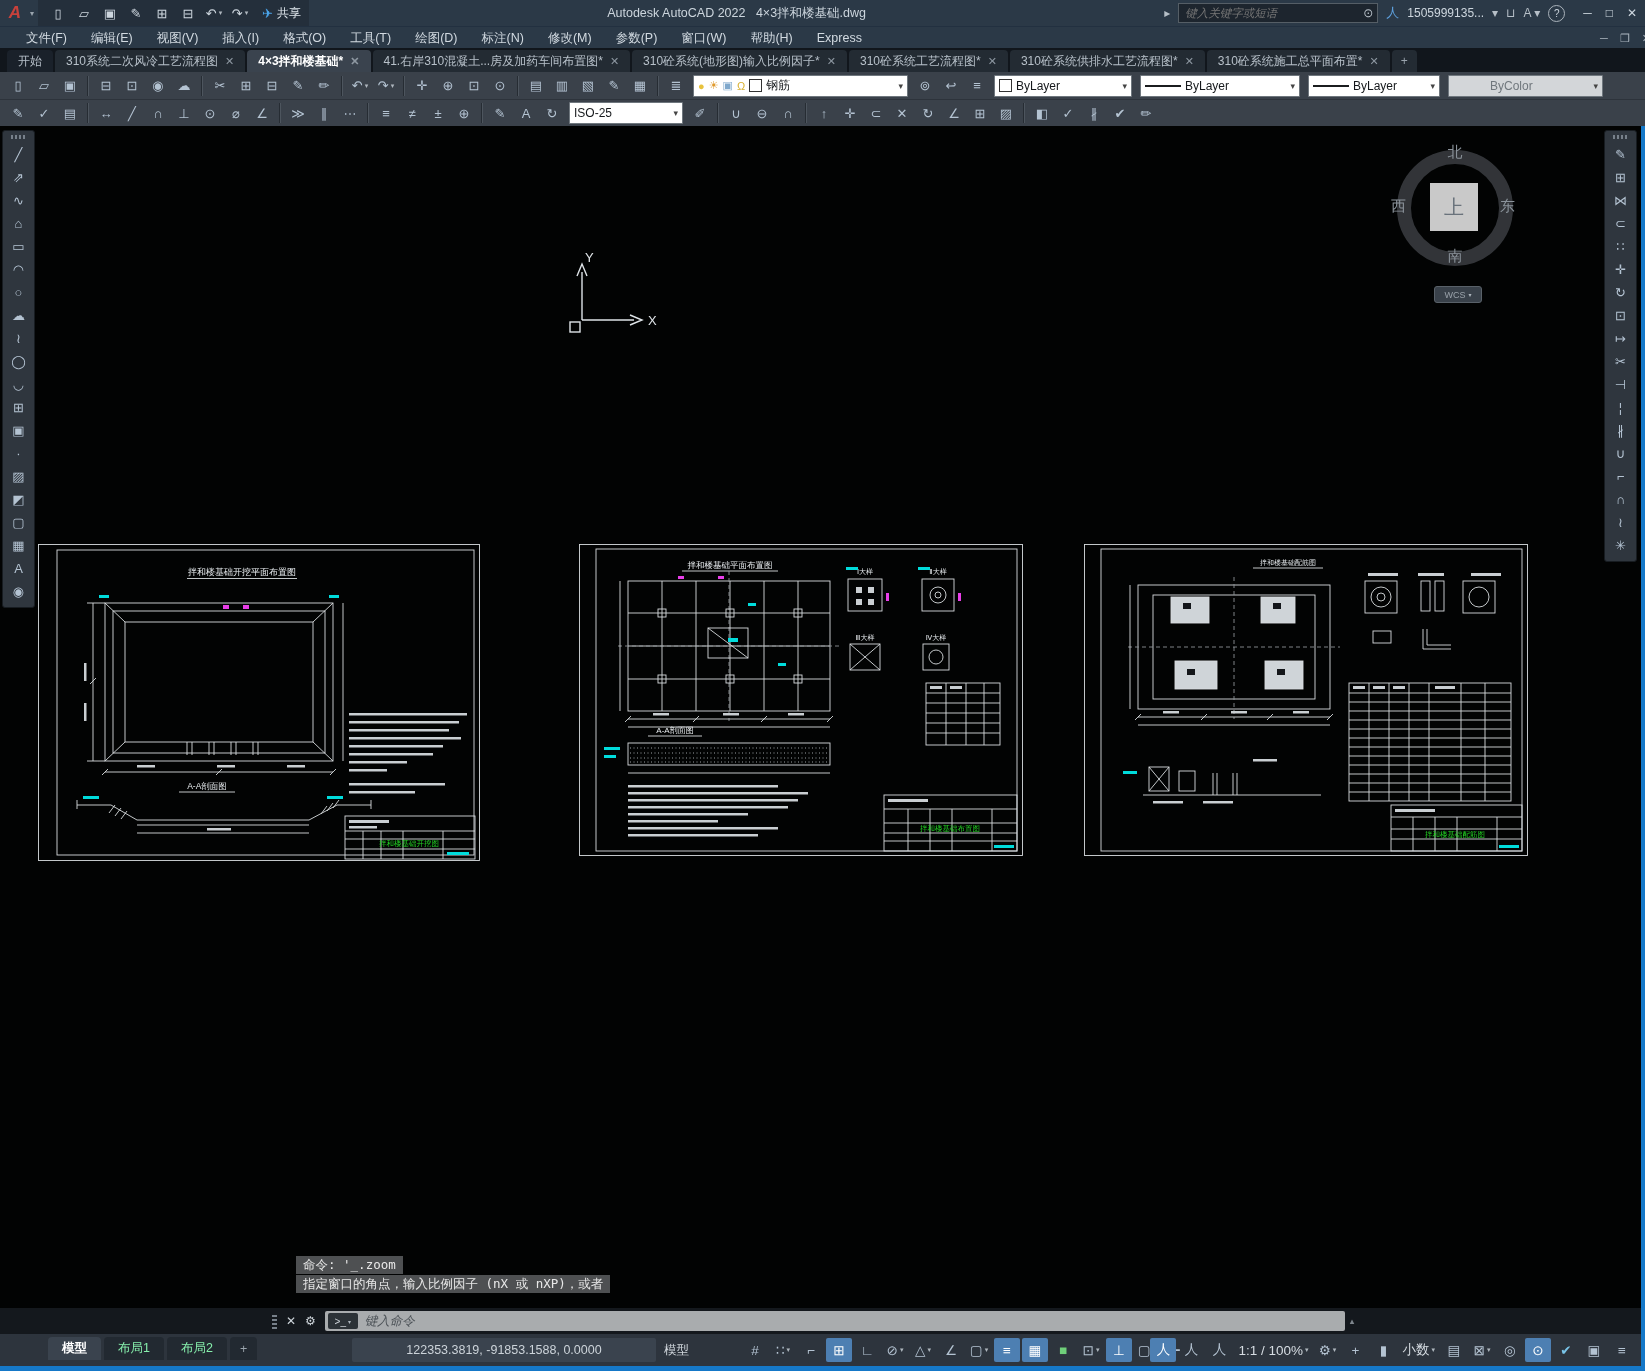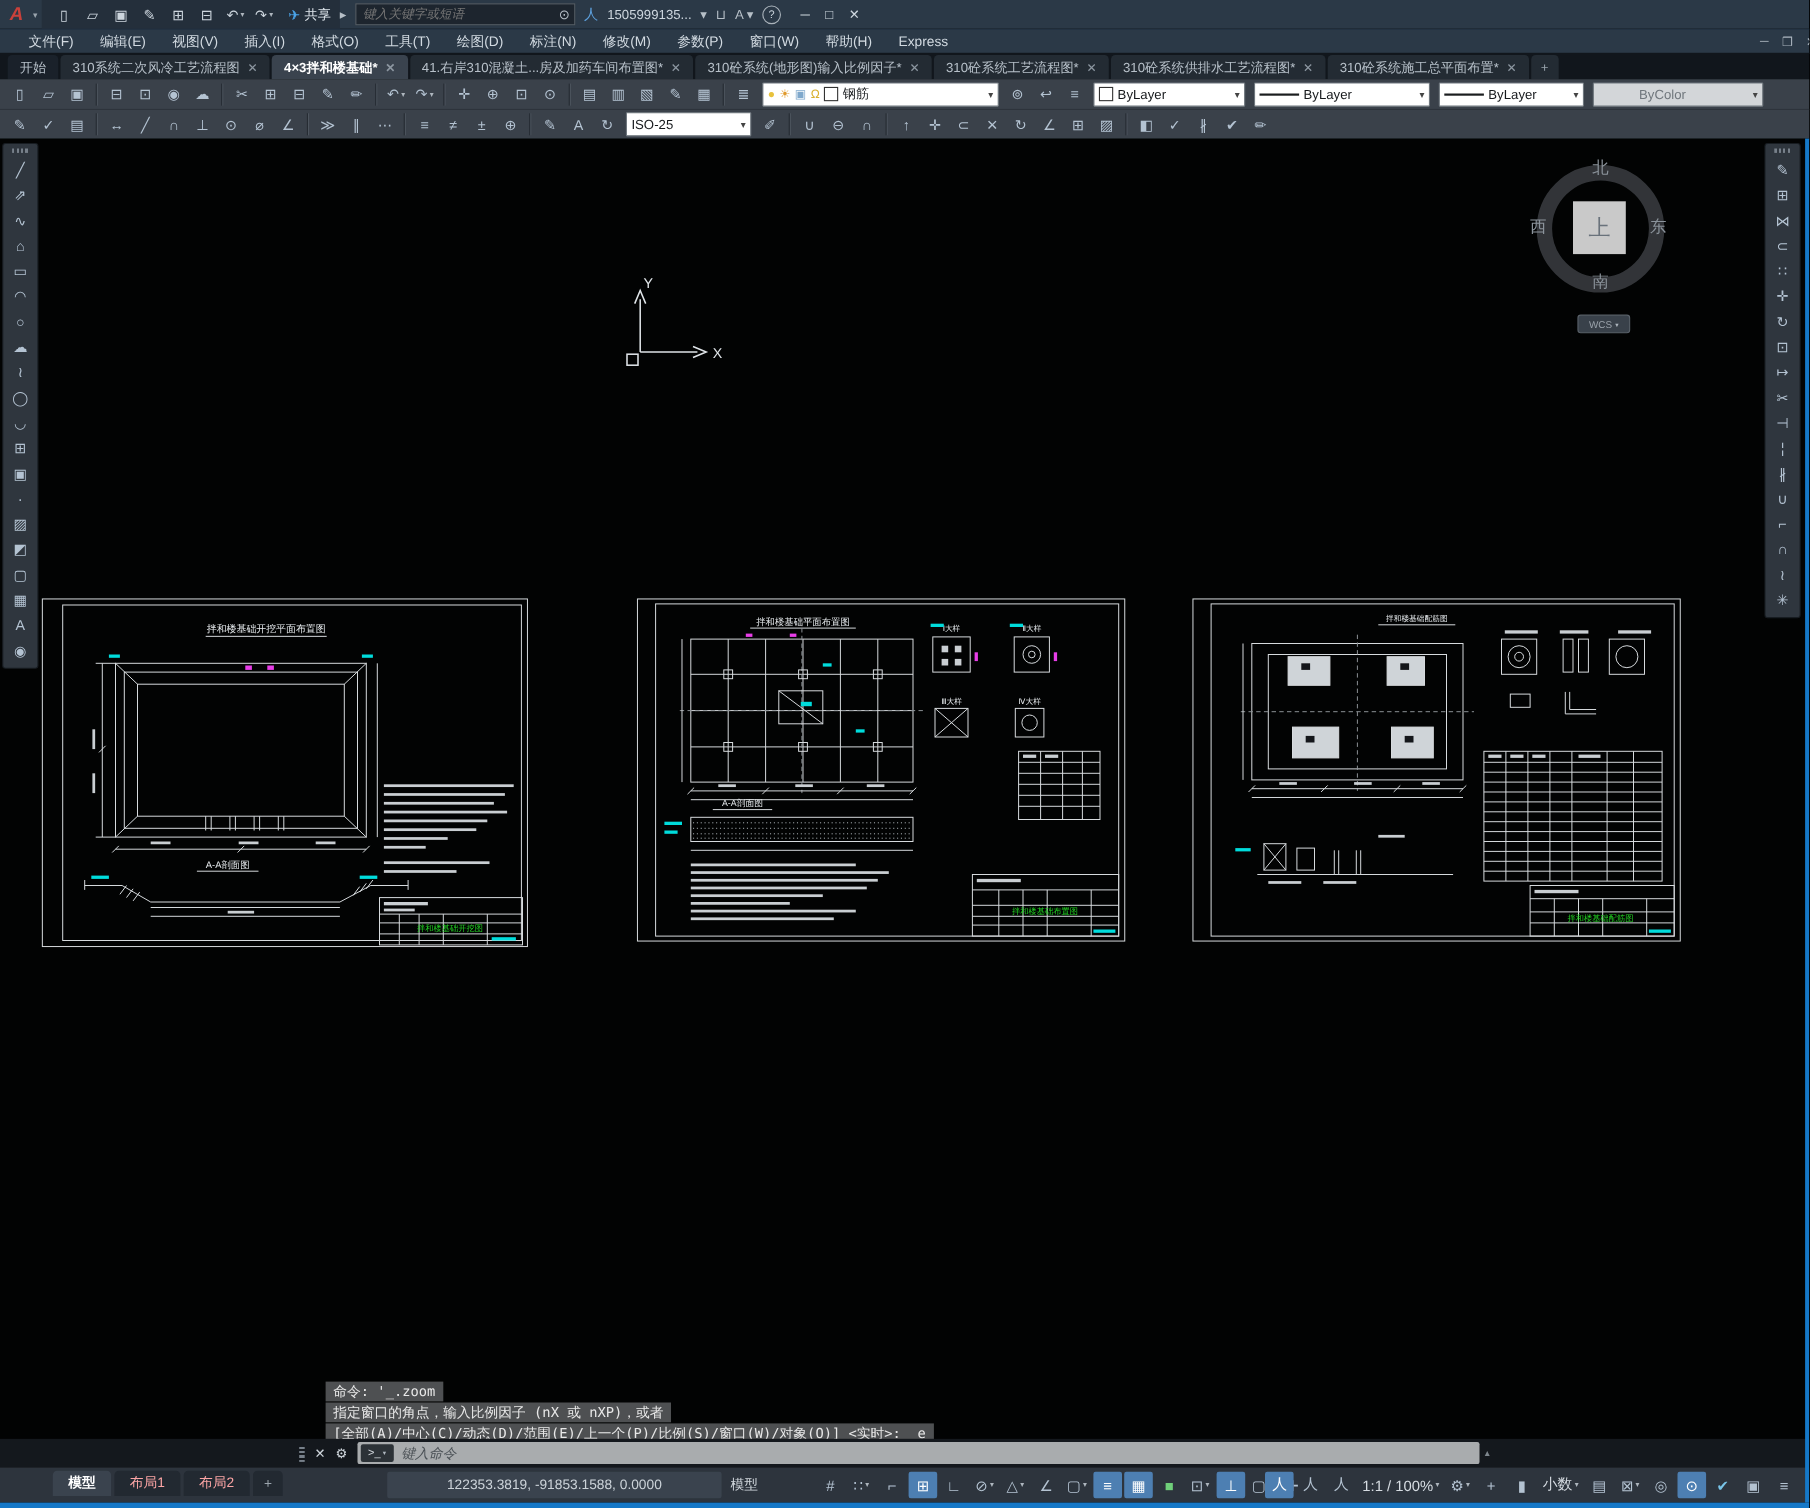--- a/index.html
+++ b/index.html
@@ -122,21 +122,21 @@
             display:flex;align-items:center;}
   .cmdchip{width:30px;height:16px;background:#2c3237;color:#cfd5da;font-size:10px;border-radius:2px;
            display:flex;align-items:center;justify-content:center;gap:2px;margin:0 7px 0 3px;}
   .cmdchip .crt{font-size:6px;margin:0;}
   .cmdph{font-style:italic;color:#4c5257;font-size:12.5px;}
   .cmdresize{color:#7e868d;font-size:9px;margin-left:5px;}
 
   
   .statusbar{position:absolute;left:0;top:1334px;width:1645px;height:32px;background:#2d343d;}
   .mtabs{position:absolute;left:48px;top:3px;display:flex;gap:3px;align-items:flex-end;}
-  .mtab{height:23px;padding:0 14px;display:flex;align-items:center;background:#222931;color:#fca5a5;
+  .mtab{height:23px;padding:0 14px;display:flex;align-items:center;background:#222931;color:#86efac;
         font-size:12.5px;border-radius:4px 4px 0 0;}
   .mtab.active{background:#3a434e;color:#fff;font-weight:bold;}
   .mtab.plus{padding:0 10px;color:#9aa4ad;}
   .coords{position:absolute;left:352px;top:4px;width:304px;height:24px;background:#3a434e;border-radius:2px;
           color:#ccd3d9;font-size:12.5px;display:flex;align-items:center;justify-content:center;}
   .modelbtn{position:absolute;left:658px;top:4px;height:24px;display:flex;align-items:center;
             color:#d0d6dc;font-size:12.5px;padding:0 6px;}
   .sticons{position:absolute;top:4px;display:flex;gap:2px;align-items:center;}
   .sticons.lft{left:742px;}
   .sticons.rgt{right:10px;}
@@ -160,20 +160,23 @@
           <span class="tbi">✎</span>
           <span class="tbi">⊞</span>
           <span class="tbi">⊟</span>
           <span class="tbi">↶<span class="crt">▾</span></span>
           <span class="tbi">↷<span class="crt">▾</span></span>
         </span>
       <span class="share-chip">
         <span class="pl">✈</span>
         <span>共享</span>
       </span>
+    </div>
+    <div class="tb-title">
+      <span>Autodesk AutoCAD 2022</span>&nbsp;&nbsp;&nbsp;<span>4×3拌和楼基础.dwg</span>
     </div>
     <div class="tb-right">
       <span class="mini">▸</span>
       <span class="searchbox">
         <input placeholder="键入关键字或短语" style="">
         <span class="mini">⊙</span>
       </span>
       <span class="avatar">人</span>
       <span>1505999135...</span>
       <span class="mini">▾</span>
@@ -650,21 +653,20 @@
         <line x1="352" y1="274" x2="352" y2="308"></line>
       <line x1="374" y1="274" x2="374" y2="308"></line>
         <line x1="414" y1="274" x2="414" y2="308"></line>
       <text class="grt" x="372" y="294" text-anchor="middle" font-size="7.5">拌和楼基础配筋图</text>
       <rect class="wf" x="312" y="266" width="40" height="3"></rect>
       <rect class="cyf" x="416" y="302" width="20" height="3"></rect>
     </svg>
 
     <div class="cmdline" style="left:296px;top:1130px">命令: '_.zoom</div>
     <div class="cmdline" style="left:296px;top:1149px">指定窗口的角点，输入比例因子 (nX 或 nXP)，或者</div>
-    <div class="cmdline" style="left:296px;top:1168px">[全部(A)/中心(C)/动态(D)/范围(E)/上一个(P)/比例(S)/窗口(W)/对象(O)] &lt;实时&gt;: _e</div>
   </div>
 
   <div class="vstrip" style="left:2px;top:130px">
     <div class="grip"></div>
     <span class="strip" style="flex-direction:column;gap:0">
         <span class="tbi">╱</span>
         <span class="tbi">⇗</span>
         <span class="tbi">∿</span>
         <span class="tbi">⌂</span>
         <span class="tbi">▭</span>

